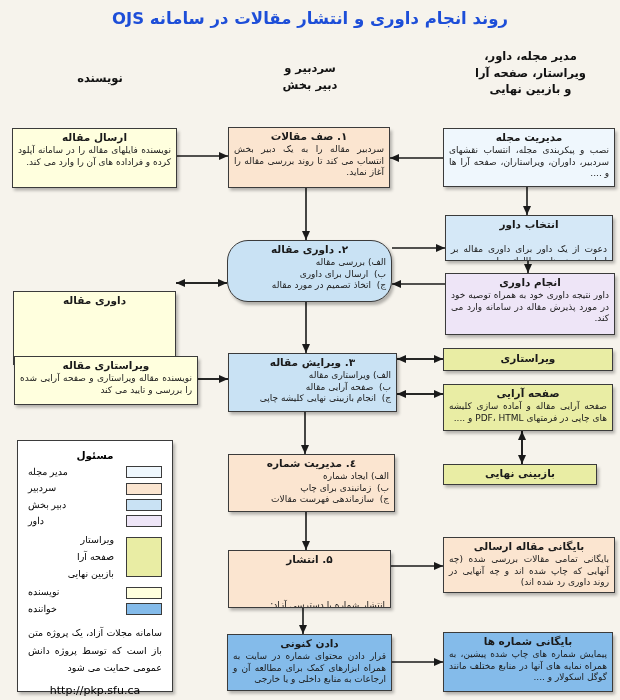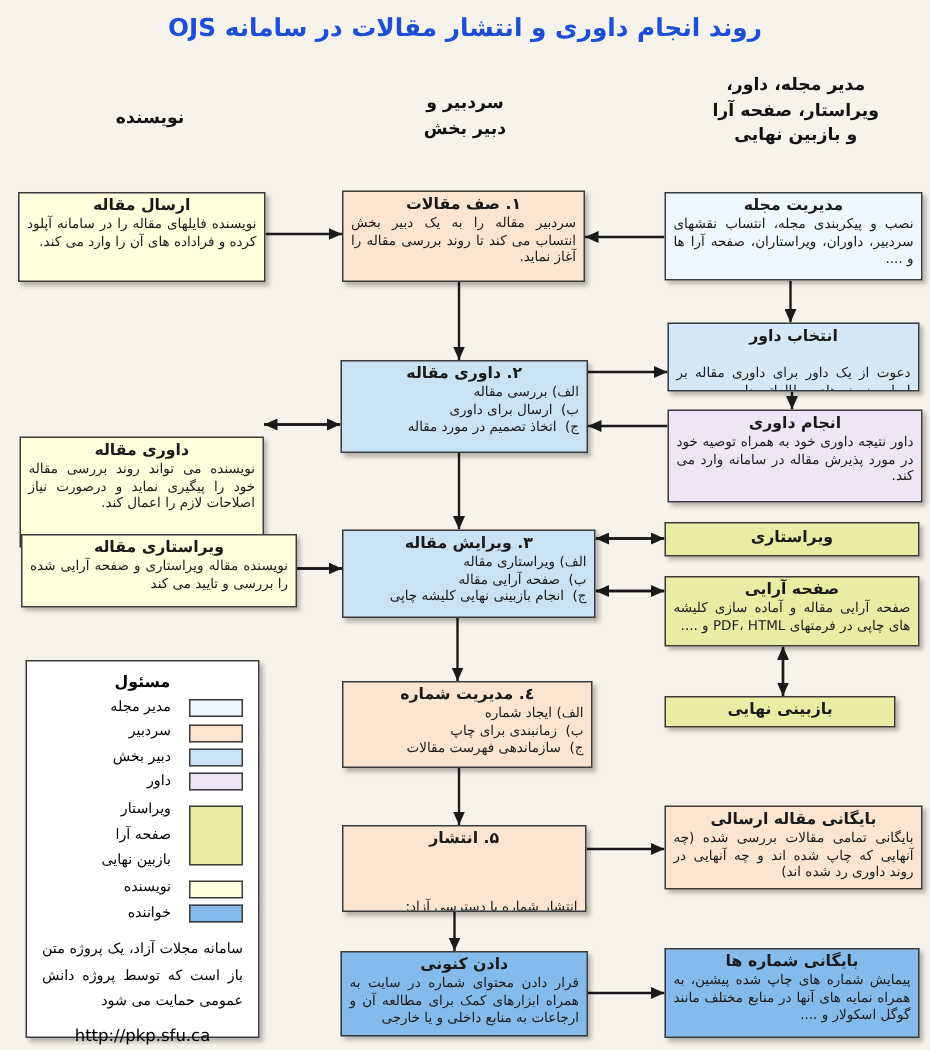--- a/index.html
+++ b/index.html
@@ -54,21 +54,21 @@
     position:absolute; left:17px; top:440px; width:156px; height:252px;
     background:#ffffff; border:1.6px solid #3b3b3b;
     box-shadow:2px 2.5px 3px rgba(0,0,0,0.28);
     padding:8px 10px 6px;
   }
   .legend-title { text-align:center; font-weight:bold; font-size:10.5px; margin-bottom:5px; }
   .legend-row { display:flex; align-items:center; column-gap:12px; margin:4px 0; }
   .legend-row.group { align-items:center; }
   .swatch { width:36px; height:12px; border:1.5px solid #3b3b3b; flex:none; }
   .swatch.tall { height:40px; }
-  .legend-label { flex:1; font-size:9.5px; text-align:right; line-height:1.3; }
+  .legend-label { flex:1; font-size:9.5px; text-align:left; line-height:1.3;font-family:Liberation Serif, serif; }
   .group-labels { flex:1; }
   .group-labels div { font-size:9.5px; text-align:right; line-height:17px; }
   .legend-note { margin-top:9px; font-size:9.5px; line-height:1.85; text-align:justify; white-space:pre-line; }
   .legend-url  { margin-top:7px; font-size:11px; text-align:center; direction:ltr; }
 
   svg.arrows { position:absolute; left:0; top:0; pointer-events:none; }
 </style>
 </head>
 <body>
 
@@ -115,32 +115,31 @@
       <line x1="392" y1="662" x2="443" y2="662" marker-end="url(#ah)"></line>
     </g>
   </svg>
 
   <div class="box" id="box-l1" style="background-color: rgb(255, 255, 222);">
     <div class="box-title">ارسال مقاله</div>
     <div class="box-body justify">نویسنده فایلهای مقاله را در سامانه آپلود کرده و فراداده های آن را وارد می کند.</div>
   </div>
   <div class="box" id="box-l2" style="background-color: rgb(255, 255, 222); margin-top: 36px;">
     <div class="box-title">داوری مقاله</div>
-    <div class="box-body justify">نویسنده می تواند روند بررسی مقاله خود را پیگیری نماید و درصورت نیاز اصلاحات لازم را اعمال کند.</div>
   </div>
   <div class="box" id="box-l3" style="background-color: rgb(255, 255, 222);">
     <div class="box-title">ویراستاری مقاله</div>
     <div class="box-body justify">نویسنده مقاله ویراستاری و صفحه آرایی شده را بررسی و تایید می کند</div>
   </div>
 
   <div class="box" id="box-m1" style="background-color: rgb(251, 229, 208);">
     <div class="box-title">۱. صف مقالات</div>
     <div class="box-body justify">سردبیر مقاله را به یک دبیر بخش انتساب می کند تا روند بررسی مقاله را آغاز نماید.</div>
   </div>
-  <div class="box" id="box-m2" style="background-color: rgb(201, 226, 244);">
+  <div class="box" id="box-m2" style="background-color: rgb(201, 226, 244); border-radius: 21px;">
     <div class="box-title">۲. داوری مقاله</div>
     <div class="box-body list">الف) بررسی مقاله
 ب)&nbsp;&nbsp;ارسال برای داوری
 ج)&nbsp;&nbsp;اتخاذ تصمیم در مورد مقاله</div>
   </div>
   <div class="box" id="box-m3" style="background-color: rgb(201, 226, 244);">
     <div class="box-title">۳. ویرایش مقاله</div>
     <div class="box-body list">الف) ویراستاری مقاله
 ب)&nbsp;&nbsp;صفحه آرایی مقاله
 ج)&nbsp;&nbsp;انجام بازبینی نهایی کلیشه چاپی</div>

